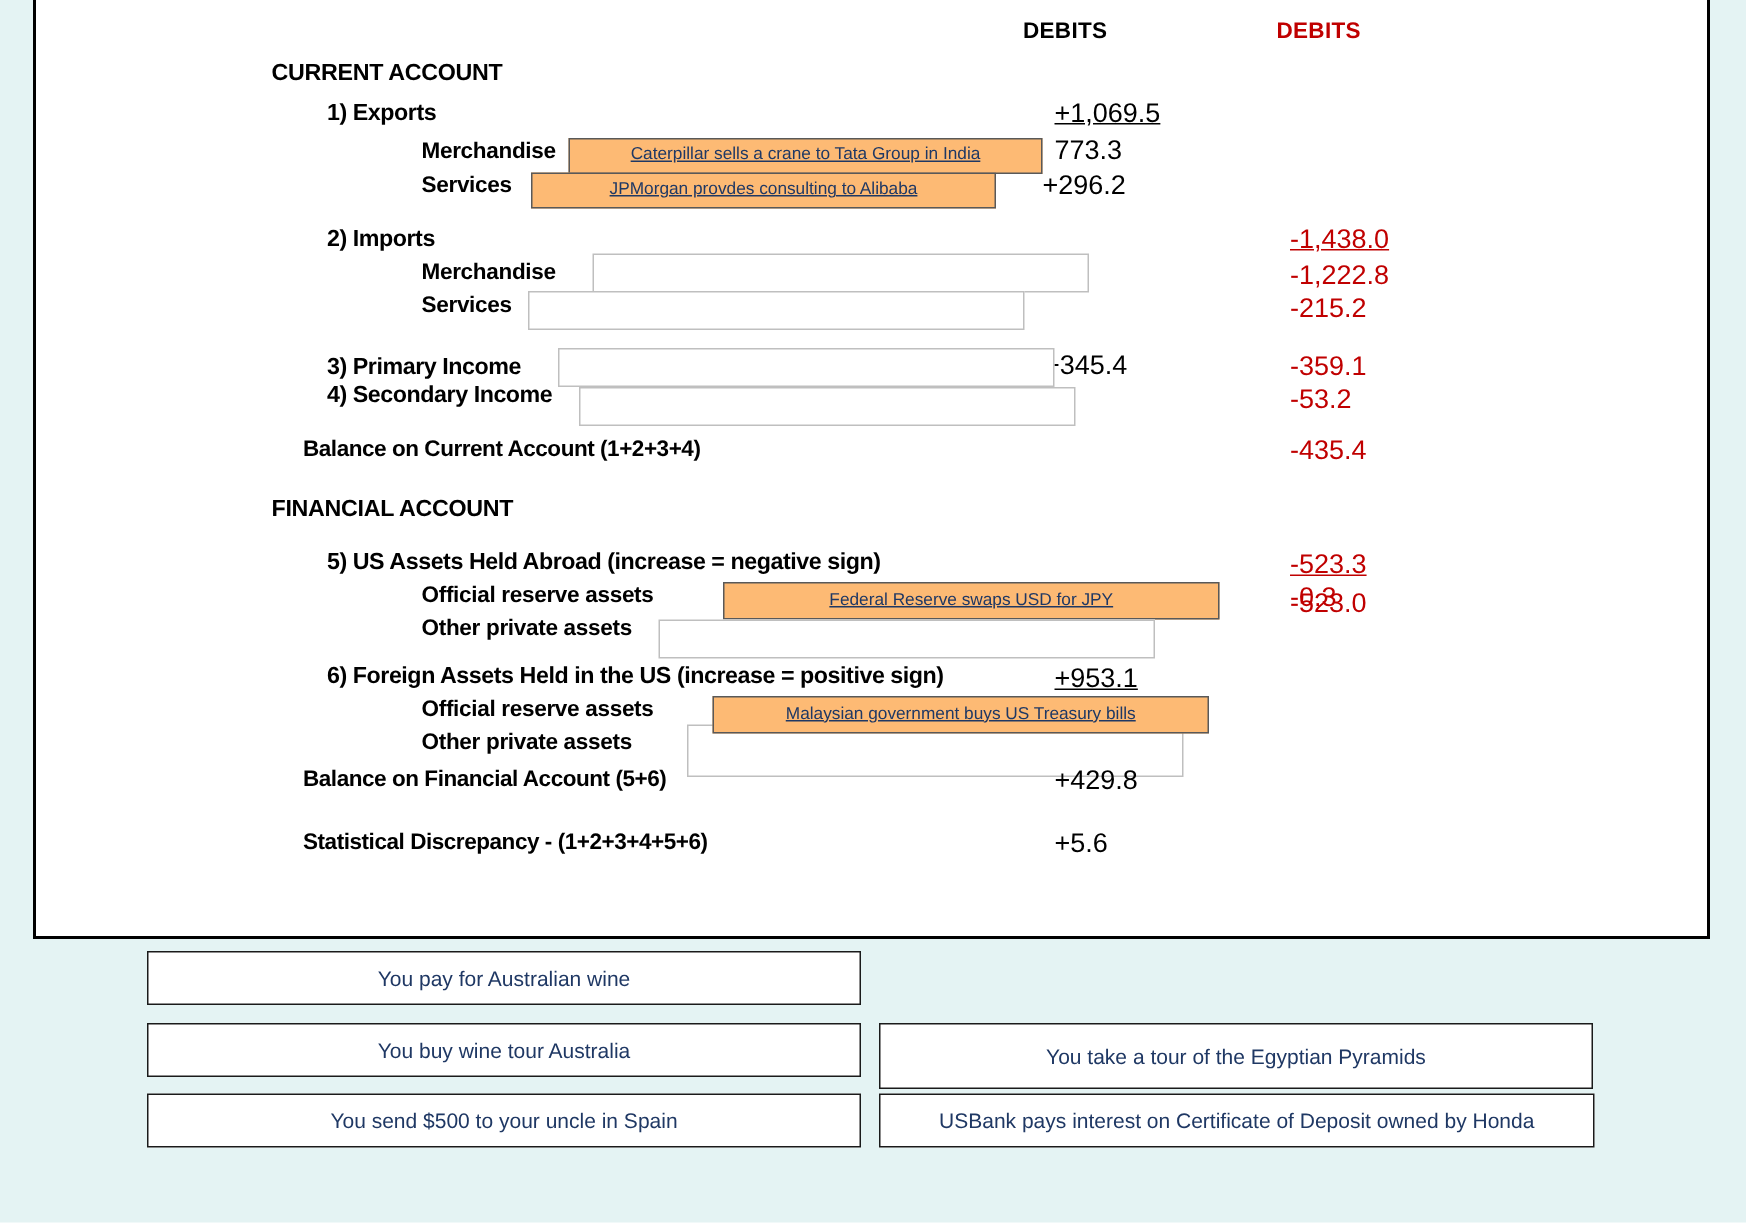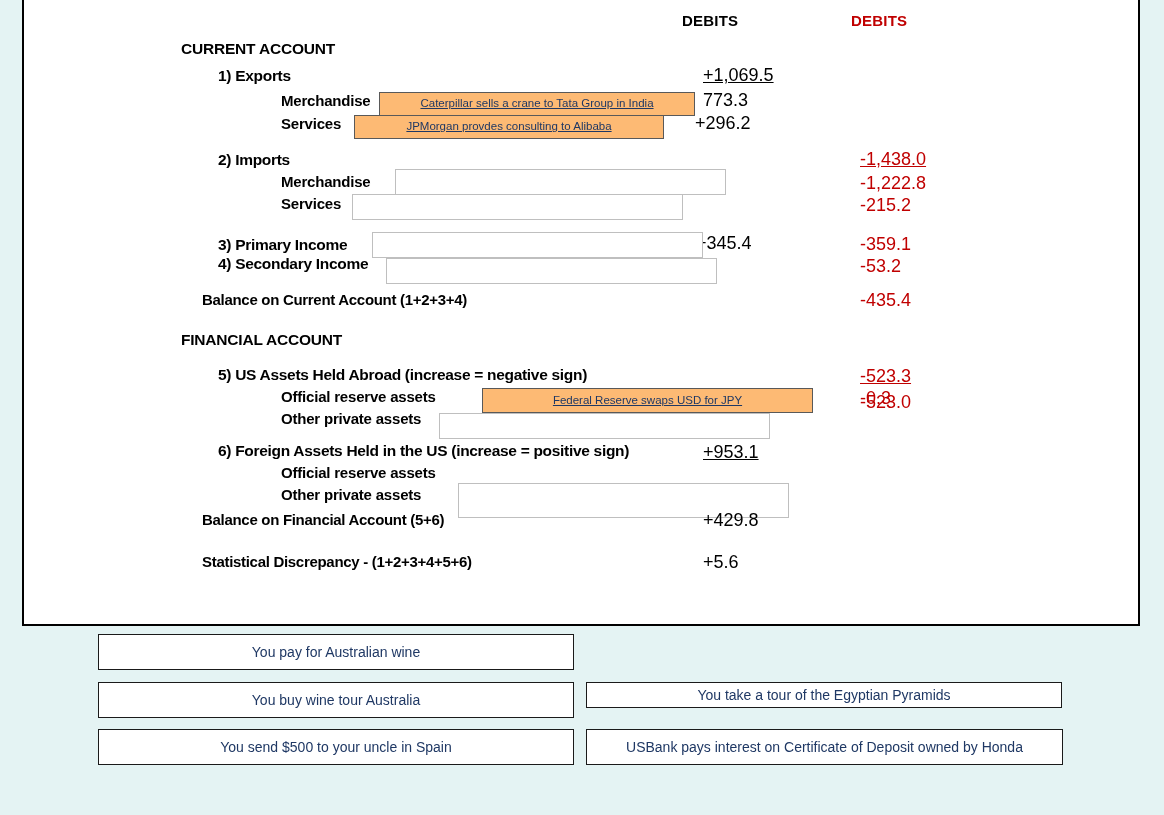--- a/index.html
+++ b/index.html
@@ -196,20 +196,23 @@
   <div class="drop" style="left:415px; top:413px; width:331px; height:26px;"></div>
 
   <span class="t lvl1" style="left:194px; top:443px;">6) Foreign Assets Held in the US (increase = positive sign)</span>
   <span class="num credit under" style="left:679px; top:443px; width:90px;">+953.1</span>
 
   <span class="t lvl2" style="left:257px; top:465px;">Official reserve assets</span>
   <span class="t lvl2" style="left:257px; top:487px;">Other private assets</span>
   <span class="num ghost" style="left:672px; top:486px; width:90px;">+917.2</span>
 
   <div class="drop" style="left:434px; top:483px; width:331px; height:35px;"></div>
+  <div class="chip dark" style="left:451px; top:464px; width:331px; height:25px;">
+    <span>Malaysian government buys US Treasury bills</span>
+  </div>
 
   <span class="t balance" style="left:178px; top:512px;">Balance on Financial Account  (5+6)</span>
   <span class="num credit" style="left:679px; top:511px; width:90px;">+429.8</span>
 
   <span class="t balance" style="left:178px; top:554px;">Statistical Discrepancy  - (1+2+3+4+5+6)</span>
   <span class="num credit" style="left:679px; top:553px; width:90px;">+5.6</span>
 
 </div>
 
 <div id="answer-bank">
@@ -219,21 +222,21 @@
   </div>
 
   <div class="bankbox" style="left:98px; top:682px; width:476px; height:36px;">
     <span>You buy wine tour Australia</span>
   </div>
 
   <div class="bankbox" style="left:98px; top:729px; width:476px; height:36px;">
     <span>You send $500 to your uncle in Spain</span>
   </div>
 
-  <div class="bankbox" style="left:586px; top:682px; width:476px; height:26px;">
+  <div class="bankbox" style="left:586px; top:682px; width:476px; height:44px;">
     <span>You take a tour of the Egyptian Pyramids</span>
   </div>
 
   <div class="bankbox" style="left:586px; top:729px; width:477px; height:36px;">
     <span>USBank pays interest on Certificate of Deposit owned by Honda</span>
   </div>
 
 </div>
 
 </body></html>

